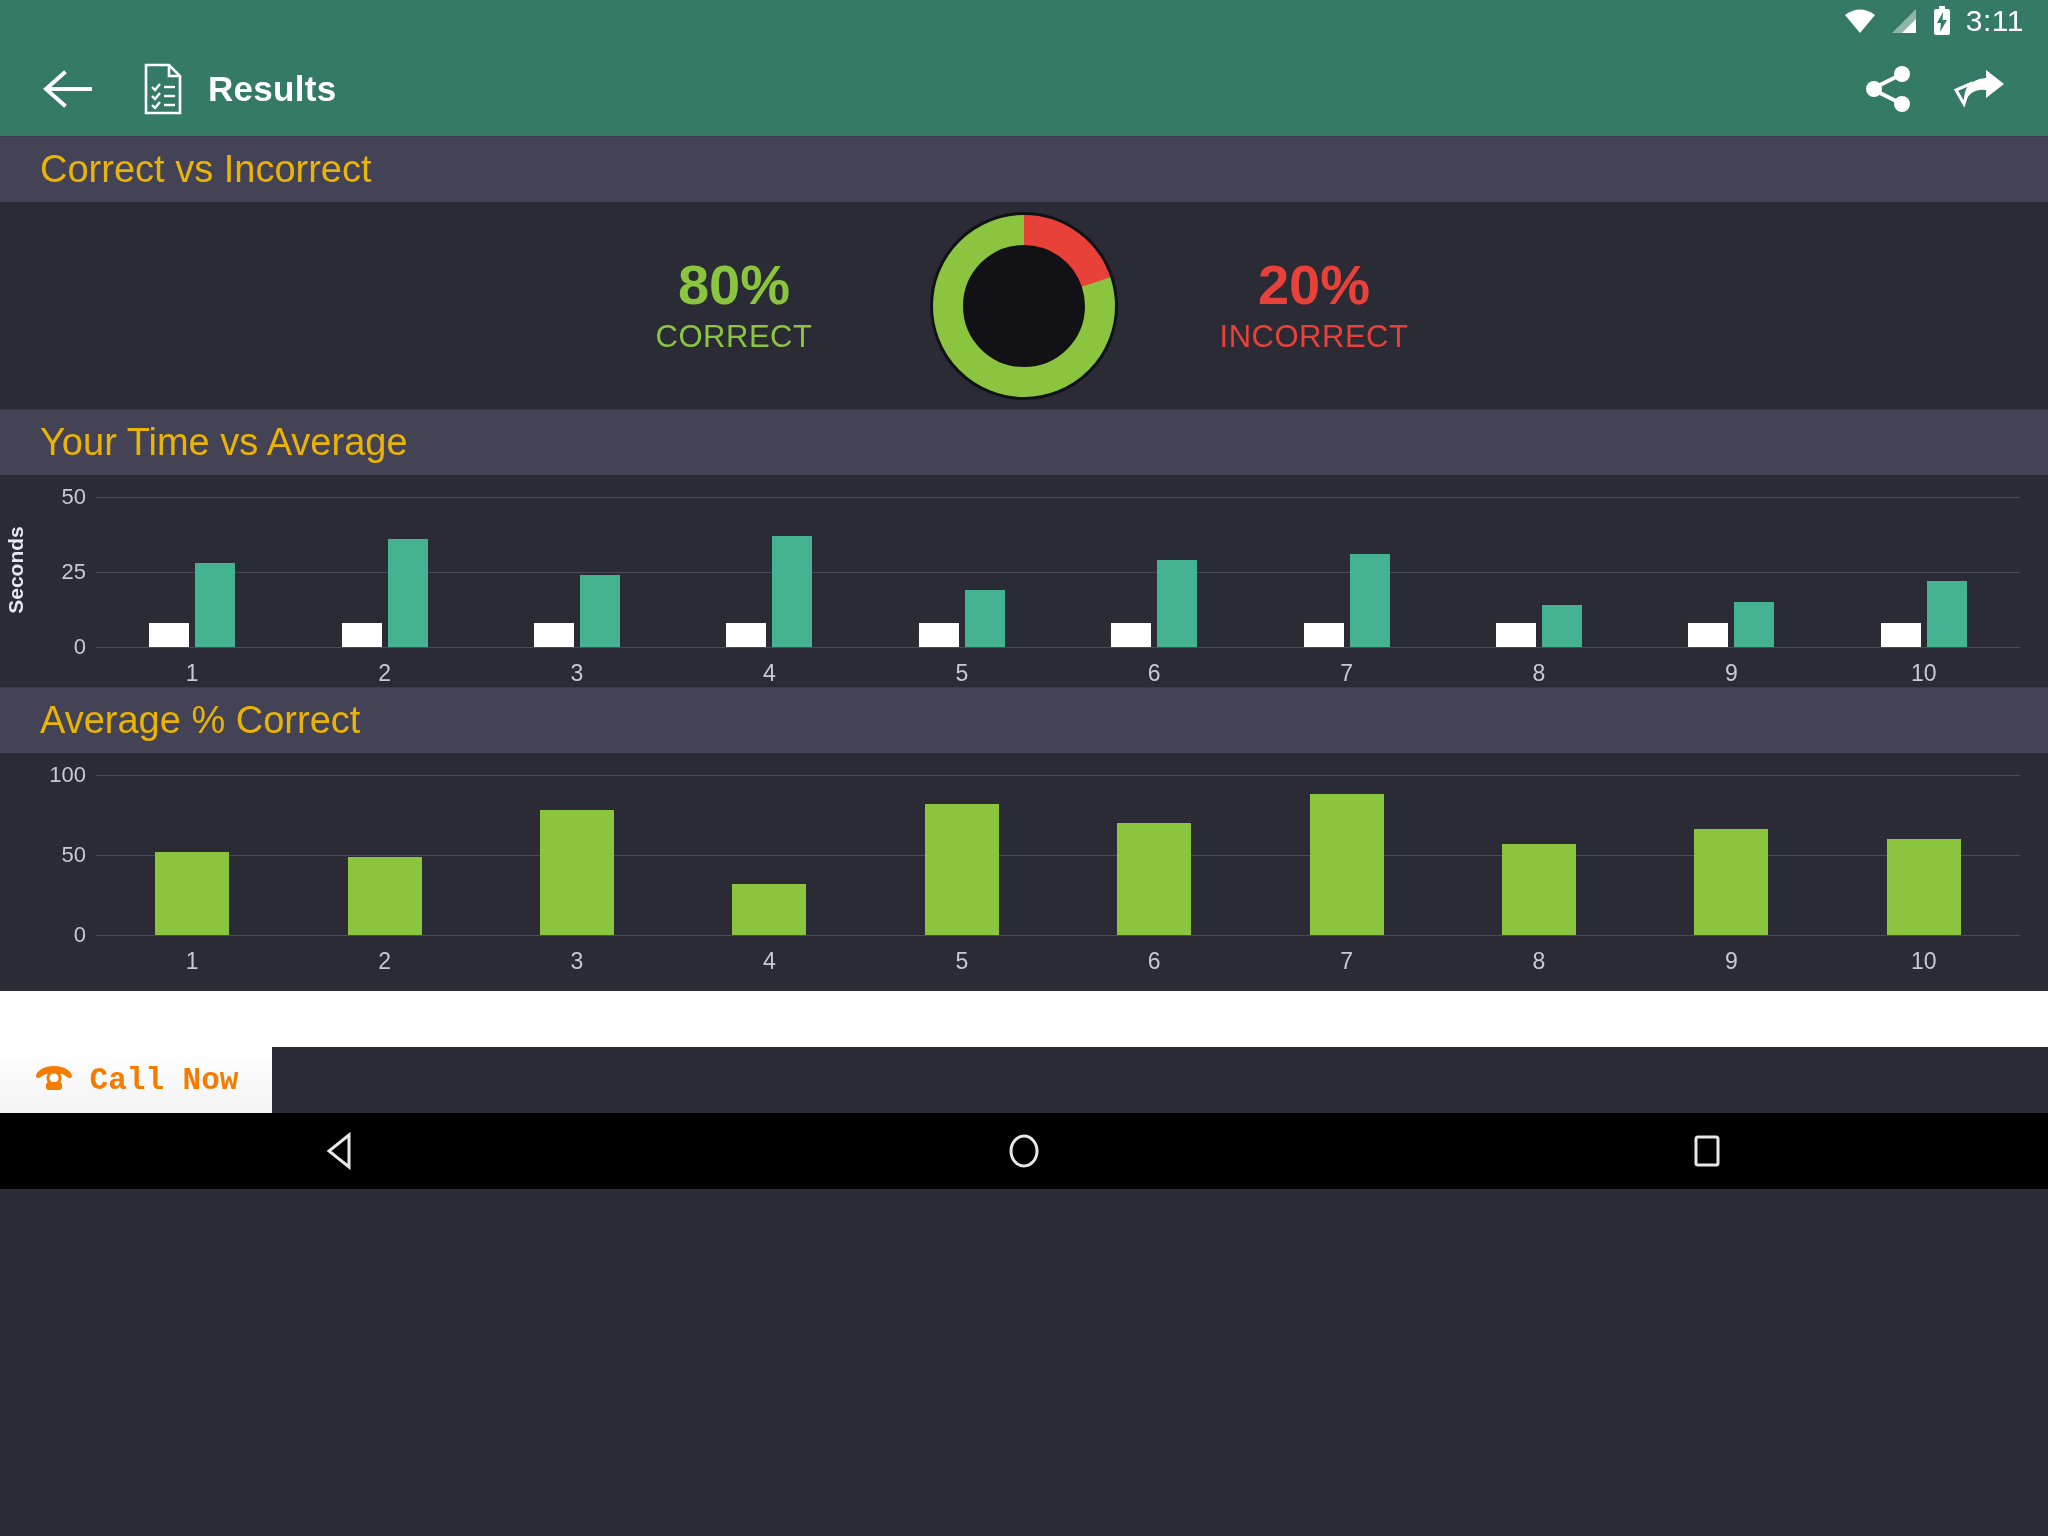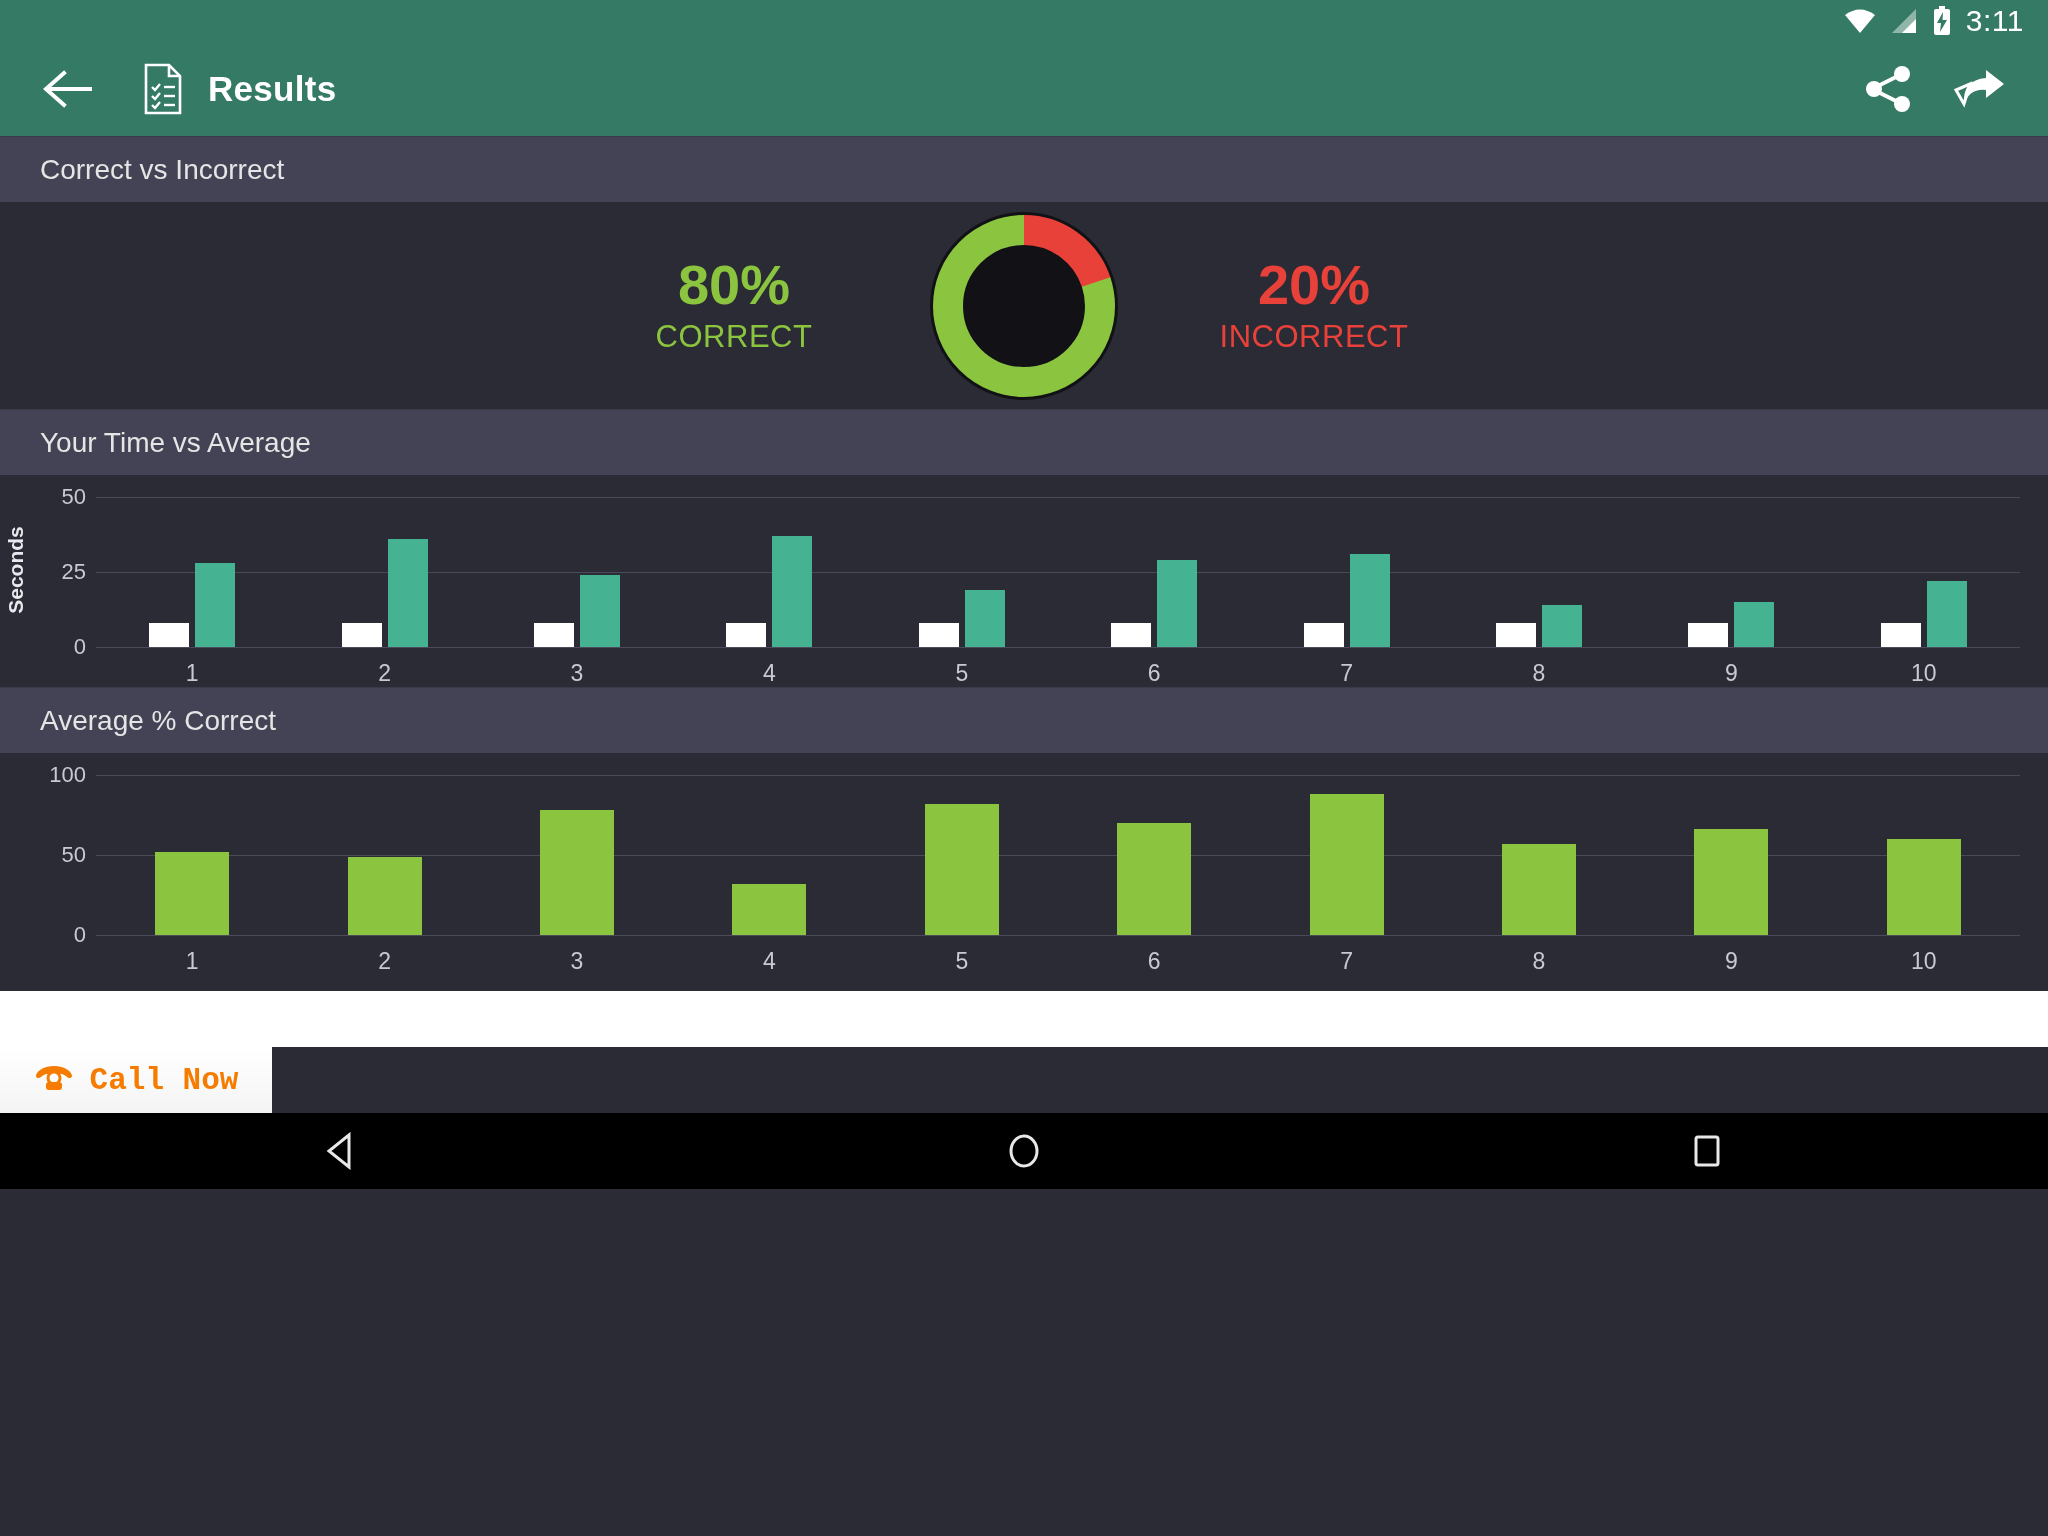--- a/index.html
+++ b/index.html
@@ -35,21 +35,21 @@
   }
   .appbar .spacer { flex:1; }
   .appbar .action { width:74px; height:74px; display:flex; align-items:center; justify-content:center; margin-left:16px; }
 
   
   .section-header {
     background:#434355; height:66px;
     display:flex; align-items:center; padding-left:40px;
     border-top:1px solid #3a3a4a;
   }
-  .section-header span { color:#e5e5e5; font-size:28px; }
+  .section-header span { color:#eab308; font-size:38px; }
 
   
   .donut-panel {
     background:#2b2b35; height:207px;
     display:flex; align-items:center; justify-content:center; gap:0;
     position:relative;
   }
   .stat { text-align:center; width:300px; }
   .stat .pct { font-size:56px; font-weight:bold; line-height:1.05; }
   .stat .lbl { font-size:31px; letter-spacing:.5px; margin-top:4px; }

